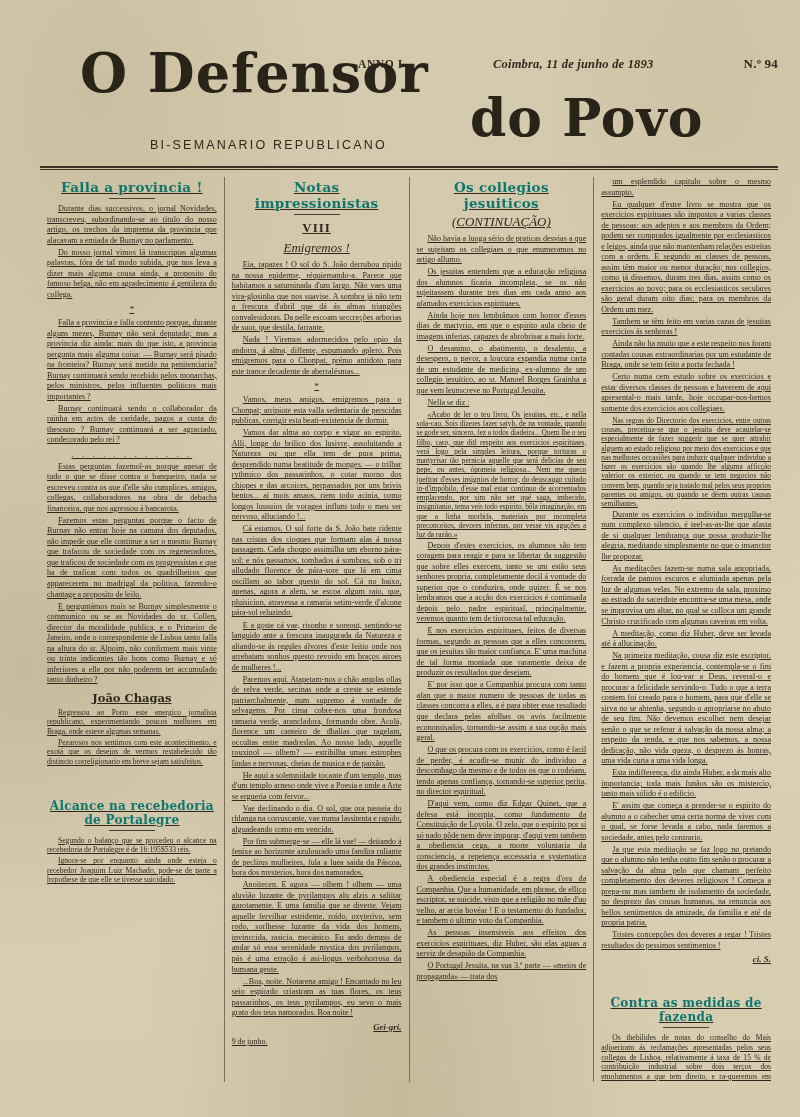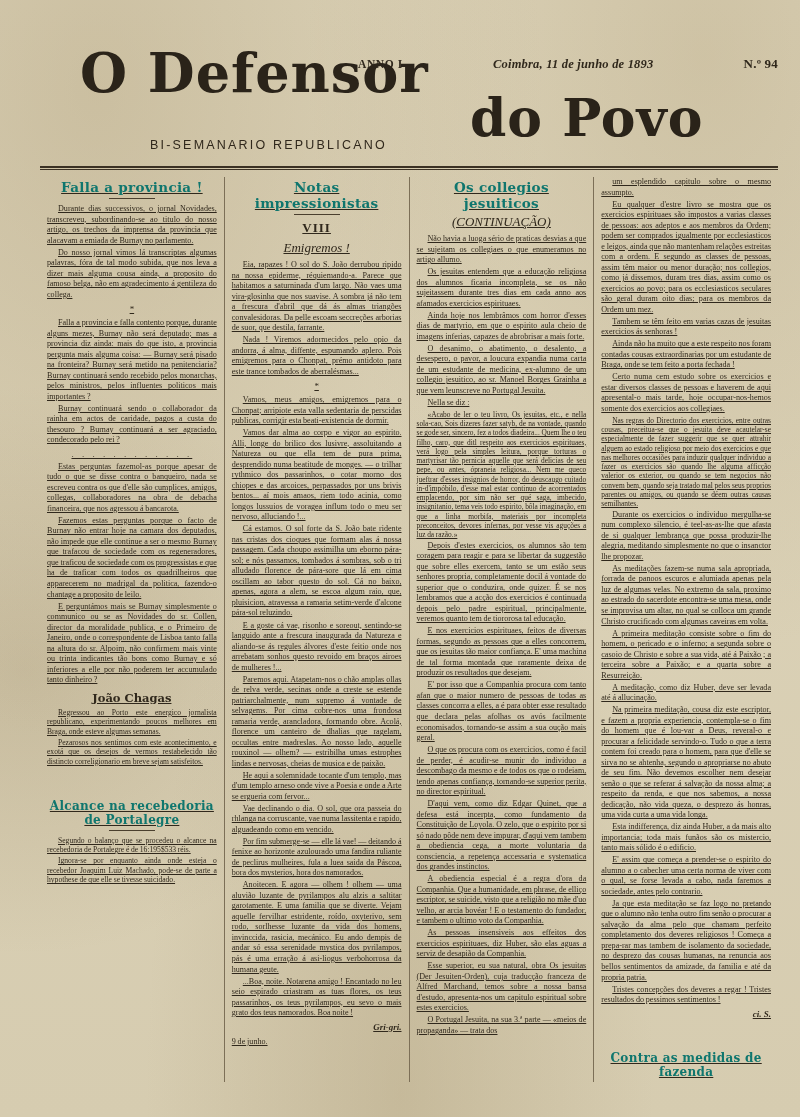--- a/index.html
+++ b/index.html
@@ -191,21 +191,21 @@
       <p class="note">Segundo o balanço que se procedeu o alcance na recebedoria de Portalegre é de 16:195$533 réis.</p>
       <p class="note">Ignora-se por enquanto ainda onde esteja o recebedor Joaquim Luiz Machado, pode-se de parte a hypothese de que elle se tivesse suicidado.</p>
     </div>
 
     <div class="col">
       <div class="hl">Notas impressionistas</div>
       <div class="hl-rule"></div>
       <div class="sub-c b">VIII</div>
       <div class="sub-c">Emigremos !</div>
       <p>Eia, rapazes ! O sol do S. João derrubou ripido na nossa epiderme, réquiemando-a. Parece que habitamos a saturninada d'um largo. Não vaes uma vira-glosinha que nos suavise. A sombra já não tem a frescura d'abril que dá ás almas triangões convalesidoras. Da pelle escoam seccreções arborias de suor, que destila, farrante.</p>
-      <p>Nada ! Viremos adormecidos pelo opio da andorra, á alma, diffente, espumando aplero. Pois emigremos para o Chonpat, prémo antidoto para este trance tombados de aberralésmas...</p>
+      <p>Nada ! Viremos adormecidos pelo opio da andorra, á alma, diffente, espumando aplero. Pois emigremos para o Chonpat, prémo antidoto para este trance decadente de aberralésmas...</p>
       <div class="star">*</div>
       <p>Vamos, meus amigos, emigremos para o Chonpat; arripiote esta valla sedentaria de perscidas publicas, corrigir esta beati-existencia de dormir.</p>
       <p>Vamos dar alma ao corpo e vigor ao espirito. Alli, longe do brilico dos lusivre, assoluitando a Natureza ou que ella tem de pura prima, desprendido numa beatitude de monges. — o trilhar rythmico dos passarinhos, o cotar morno dos chiopes e das arcoices, perpassados por uns brivis bentos... aí mois amaos, riem todo acinia, como longos lussuios de voragea influm todo o meu ser nervoso, alluciando !...</p>
       <p>Cá estamos. O sol forte da S. João bate ridente nas cristas dos cioques que formam alas á nossa passagem. Cada choupo assimilha um eborno pára-sol; e nós passamos, tombados á sombras, sob o tri alludado florence de pára-sore que lá em cima oscillam ao tabor questo do sol. Cá no baixo, apenas, agora a alem, se escoa algum raio, que, pluisicion, atravessa a ramaria setim-verde d'alcone pára-sol reluzindo.</p>
       <p>E a goste cá vae, risonho e soreout, sentindo-se languido ante a frescura inaugurada da Natureza e aliando-se ás regules álvores d'este feitio onde nos arrebatam sonhos questo revoido em braços airoes de mulheres !...</p>
       <p>Paremos aqui. Atapetam-nos o chão amplas ollas de relva verde, secinas onde a creste se estende patriarchalmente, num supremo á vontade de selvagems. Por cima cobre-nos uma frondosa ramaria verde, arancladora, formando obre. Acolá, florence um canteiro de dhalias que ragelam, occultas entre madreslas. Ao nosso lado, aquelle rouxinol — olhem? — estribilha umas estrophes lindas e nervosas, cheias de musica e de paixão.</p>
       <p>He aqui a solemnidade tocante d'um templo, mas d'um templo arneso onde vive a Poesia e onde a Arte se ergueria com fervor...</p>
       <p>Vae declinando o dia. O sol, que ora passeia do rhlanga na corruscante, vae numa lassitenta e rapido, alguadeando como em vencido.</p>
       <p>Por fim submerge-se — elle lá vae! — deitando á fenixe ao horizonte azulourado uma fandira ruliante de peclirus mulheires, fula a luea saida da Páscoa, bora dos mysterios, hora dos namorados.</p>
       <p>Anoitecen. E agora — olhem ! olhem — uma aluvião luzante de pyrilampos alu alzis a saltitar garotamente. E uma familia que se diverte. Vejam aquelle fervilhar estridente, roído, oxyterivo, sem rodo, sorlhesse luzante da vida dos homens, invinccida, rasicia, mecánico. Eu ando dempis de andar só essa serenidade mystica dos pyrilampos, pás é uma erração á asi-liogus verbohorrosa da humana geute.</p>
@@ -223,34 +223,32 @@
       <p>O desanimo, o abatimento, o desalento, a desespero, o pavor, a loucura expandia numa carta de um estudante de medicina, ex-alumno de um collegio jesuitico, ao sr. Manoel Borges Grainha a que vem leunscreve no Portugal Jesuita.</p>
       <p>Nella se diz :</p>
       <p class="tiny">«Acabo de ler o teu livro, Os jesuitas, etc., e nella sola-cao, Sois dizeres fazer satyb, de na vontade, quando se gode ser, sincero, fez a todos diadeira... Quem lhe o teu filho, caro, que ditl respeito aos exercicios espirituaes, verá logo pela simples leitura, porque torturas o martyrisar tão pernicia aquelle que será delicias de seu pepe, ou antes, ópraneia religiosa... Nem me queco jueftrar d'esses insignios de horror, do deuscaugo cuitado in-d'impóbilo, d'esse mal estar continuo de acorrentados emplacendo, por sim não ser qué saga, imbecido, insignitanio, tema veis todo espirito, bôla imaginação, em que a linha morbifa, materiais por incompleta preconceitos, devores infernas, por vesse vis aguções a luz da razão.»</p>
       <p>Depois d'estes exercicios, os alumnos são tem coragem para reagir e para se libertar da suggestão que sobre elles exercem, tanto se um estão seus senhores propria, completamente docil á vontade do superior que o conduzira, onde quizer. É se nos lembramos que a acção dos exercicios é continuada depois pelo padre espiritual, principalmente, veremos quanto tem de tiororosa tal educação.</p>
       <p>E nos exercicios espirituaes, feitos de diversas formas, segundo as pessoas que a elles concorrem, que os jesuitas tão maior confiança. E' uma machina de tal forma montada que raramente deixa de produzir os resultados que desejam.</p>
       <p>E' por isso que a Companhia procura com tanto afan que o maior numero de pessoas de todas as classes concorra a elles, a é para obter esse resultado que declara pelas afolhas os avós facilmente economisados, tornando-se assim a sua oução mais geral.</p>
       <p>O que os procura com os exercicios, como é facil de perder, é acudir-se munir do individuo a descombago da mesmo e de todos os que o rodeiam, tendo apenas confiança, tornando-se superior perita, no director espiritual.</p>
       <p>D'aqui vem, como diz Edgar Quinet, que a defesa está incerpta, como fundamento da Constituição de Loyola. O zelo, que o espirito por si só nado pôde nem deve impurar, d'aqui vem tambem a obediencia cega, a morte voluntaria da consciencia, a repetença accessaria e systematica dos grandes instinctos.</p>
       <p>A obediencia especial é a regra d'ora da Companhia. Que a humanidade, em phrase, de elliço escriptor, se suicide, visto que a religião no mãe d'uo velho, ar arcia bovéar ! E o testamento do fundador, e tambem o ultimo voto da Companhia.</p>
       <p>As pessoas insensiveis aos effeitos dos exercicios espirituaes, diz Huber, são elas aguas a serviz de desapião da Companhia.</p>
-      <p>Esse superior, eu sua natural, obra Os jesuitas (Der Jesuiten-Orden), cuja traducção franceza de Alfred Marchand, temos sobre a nossa bansa d'estudo, apresenta-nos um capitulo espiritual sobre estes exercicios.</p>
       <p>O Portugal Jesuita, na sua 3.ª parte — «meios de propaganda» — trata dos</p>
     </div>
 
     <div class="col">
       <p>um esplendido capitulo sobre o mesmo assumpto.</p>
       <p>Eu qualquer d'estre livro se mostra que os exercicios espirituaes são impostos a varias classes de pessoas: aos adeptos e aos membros da Ordem; podem ser comprados igualmente por ecclesiasticos e leigos, ainda que não mantenham relações estreitas com a ordem. E segundo as classes de pessoas, assim têm maior ou menor duração; nos collegios, como já dissemos, duram tres dias, assim como os exercicios ao povo; para os ecclesiasticos seculares são geral duram oito dias; para os membros da Ordem um mez.</p>
       <p>Tambem se têm feito em varias cazas de jesuitas exercicios ás senhoras !</p>
       <p>Ainda não ha muito que a este respeito nos foram contadas cousas extraordinarias por um estudante de Braga, onde se tem feito a porta fechada !</p>
       <p>Certo numa cem estudo sobre os exercicios e estar diversos classes de pessoas e haverem de aqui apresental-o mais tarde, hoje occupar-nos-hemos somente dos exercicios aos collegiaes.</p>
       <p class="tiny">Nas regras do Directorio dos exercicios, entre outras cousas, preceitua-se que o jesuita deve acautelar-se especialmente de fazer suggerir que se quer attrahir alguem ao estado religioso por meio dos exercicios e que nas melhores occasiões para induzir qualquer individuo a fazer os exercicios são quando lhe alguma afficção valerior os exterior, ou quando se tem negocios não convem bem, quando seja tratado mal pelos seus proprios parentes ou amigos, ou quando se déem outras causas semilhantes.</p>
       <p>Durante os exercicios o individuo mergulha-se num complexo silencio, é teel-as-as-lhe que afasta de si qualquer lembrança que possa produzir-lhe alegria, meditando simplesmente no que o insanctor lhe propozar.</p>
       <p>As meditações fazem-se numa sala apropriada, forrada de panoos escuros e alumiada apenas pela luz de algumas velas. No extremo da sala, proximo ao estrado do sacerdote encontra-se uma mesa, onde se improvisa um altar, no qual se colloca um grande Christo crucificado com algumas caveiras em volta.</p>
-      <p>A primeira meditação consiste sobre o fim do homem, o pericado e o inferno; a segunda sobre o casoio de Christo e sobre a sua vida, até á Paixão ; a terceira sobre a Paixão; e a quarta sobre a Resurreição.</p>
       <p>A meditação, como diz Huber, deve ser levada até á allucinação.</p>
       <p>Na primeira meditação, cousa diz este escriptor, e fazem a propria experiencia, contempla-se o fim do homem que é lou-var a Deus, reveral-o e procurar a felicidade servindo-o. Tudo o que a terra contem foi creado para o homem, para que d'elle se sirva no se ahtenha, segundo o apropriarse no abuto de seu fim. Não devemos escolher nem desejar senão o que se referar á salvação da nossa alma; a respeito da renda, e que nos sabemos, a nossa dedicação, não vida queza, o desprezo ás honras, uma vida curta a uma vida longa.</p>
       <p>Esta indifferença, diz ainda Huber, a da mais alto importancia; toda mais funãos são os mistercio, tanto mais sólido é o edificio.</p>
       <p>E' assim que começa a prender-se o espirito do alumno a o cabecher uma certa norma de viver com o qual, se forse levada a cabo, nada faremos a sociedade, antes pelo contrario.</p>
       <p>Ja que esta meditação se faz logo no pretando que o alumno não tenha outro fim senão o procurar a salvação da alma pelo que chamam perfeito completamento dos deveres religiosos ! Começa a prepa-rar mas tambem de isolamento da sociedade, no desprezo das cousas humanas, na renuncia aos bellos sentimentos da amizade, da familia e até da propria patria.</p>
       <p>Tristes concepções dos deveres a regar ! Tristes resultados do pessimos sentimentos !</p>
       <div class="sig">ci. S.</div>
 
       <div class="hl sm">Contra as medidas de fazenda</div>
       <div class="hl-rule"></div>

